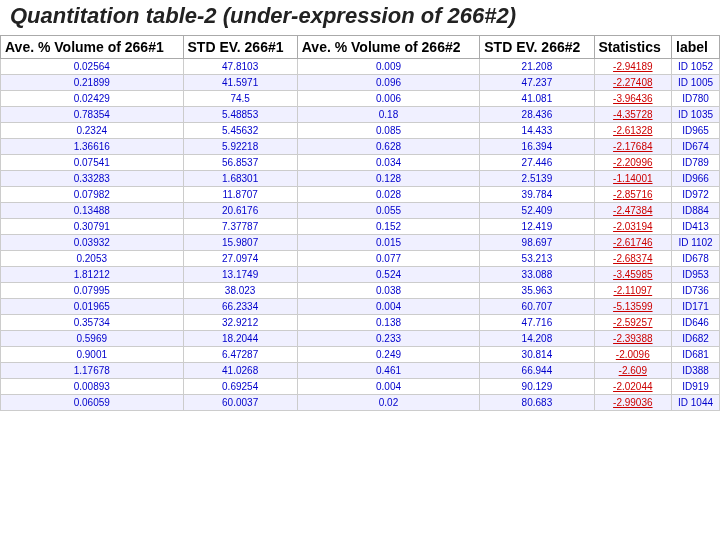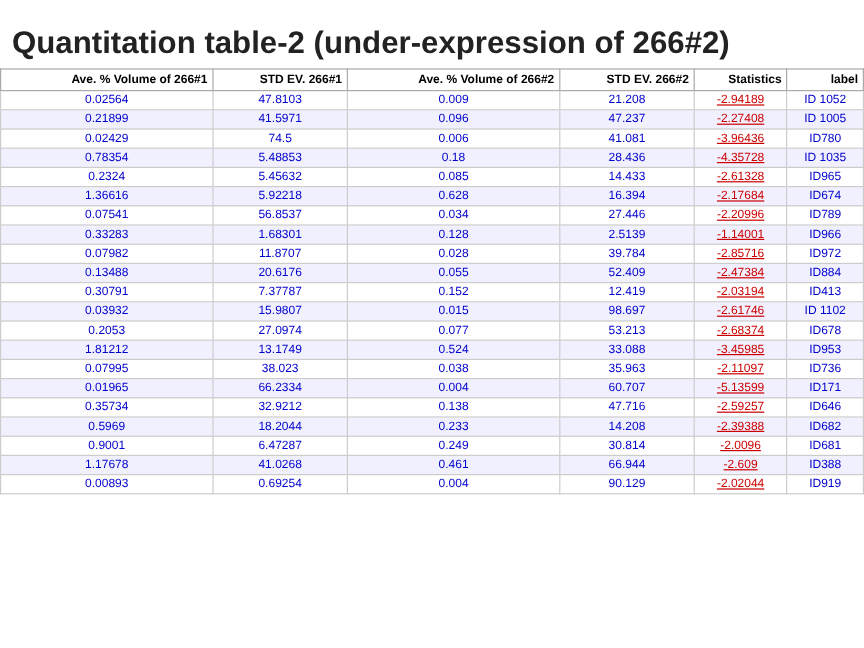--- a/index.html
+++ b/index.html
@@ -4,37 +4,38 @@
   <style>
     * { margin: 0; padding: 0; box-sizing: border-box; }
     body {
       background: #fff;
       font-family: Arial, sans-serif;
       width: 720px;
       min-height: 540px;
       overflow: hidden;
     }
     h1 {
-      font-size: 26px;
+      font-size: 22px;
       font-weight: bold;
       color: #222;
-      padding: 20px 10px 6px 10px;
+      padding: 3px 10px 6px 10px;
+      font-style: italic;
     }
     table {
       width: 100%;
       border-collapse: collapse;
       font-size: 10px;
     }
     th {
       background: #fff;
       border: 1px solid #aaa;
       padding: 3px 4px;
-      text-align: right;
+      text-align: left;
       font-weight: bold;
-      font-size: 10px;
+      font-size: 14px;
       color: #000;
     }
     td {
       border: 1px solid #ccc;
       padding: 2px 4px;
       text-align: center;
       color: #00c;
       font-size: 10px;
     }
     tr:nth-child(even) td {
@@ -230,14 +231,22 @@
         <td class="label-col">ID388</td>
       </tr>
       <tr>
         <td>0.00893</td>
         <td>0.69254</td>
         <td>0.004</td>
         <td>90.129</td>
         <td class="stats-col">-2.02044</td>
         <td class="label-col">ID919</td>
       </tr>
+      <tr>
+        <td>0.06059</td>
+        <td>60.0037</td>
+        <td>0.02</td>
+        <td>80.683</td>
+        <td class="stats-col">-2.99036</td>
+        <td class="label-col">ID 1044</td>
+      </tr>
     </tbody>
 </table>
 
 </body></html>

